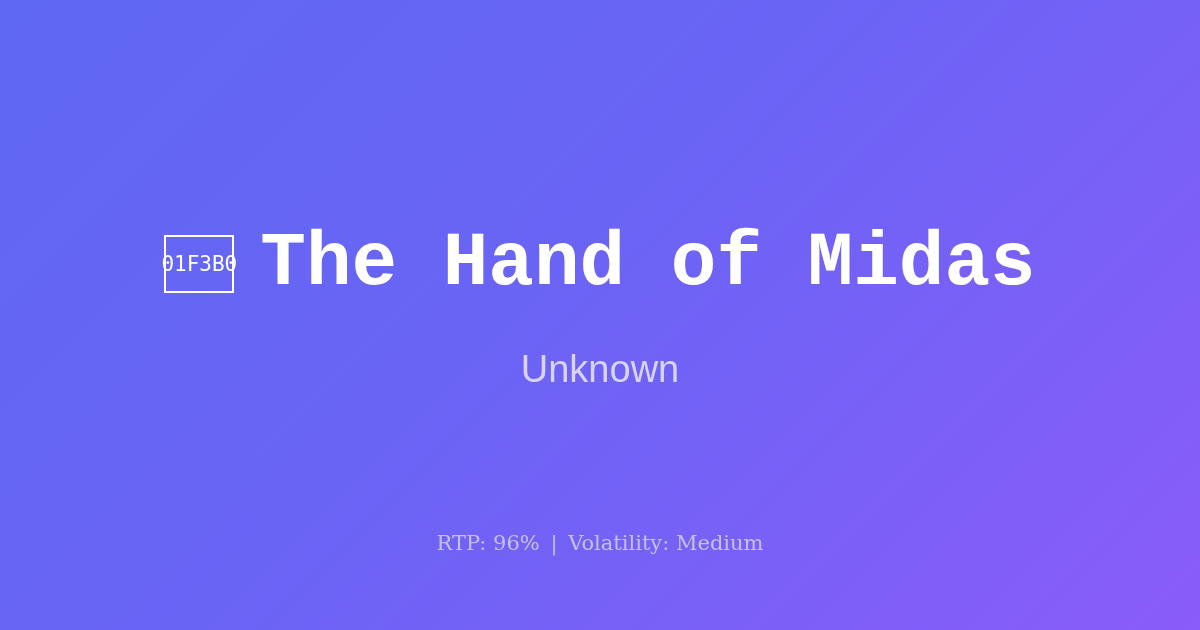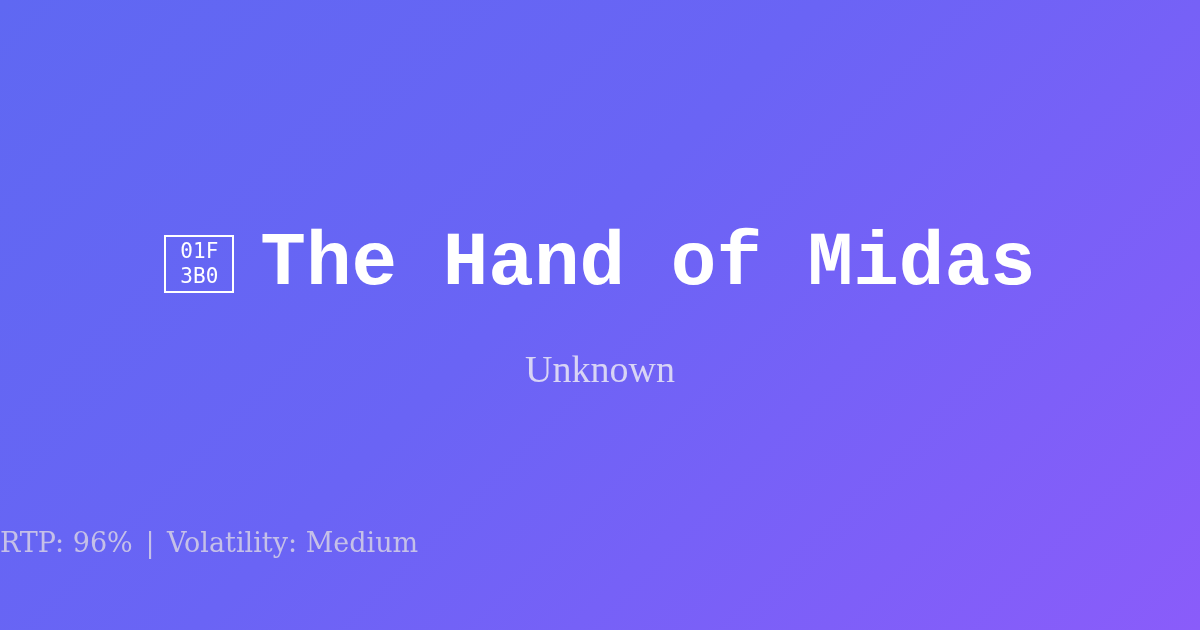--- a/index.html
+++ b/index.html
@@ -44,21 +44,21 @@
     gap: 26px;
   }
 
   
   .tofu-icon {
     width: 70px;
     height: 58px;
     box-sizing: border-box;
     border: 2px solid #ffffff;
     display: flex;
-    flex-direction: column;
+    flex-direction: row;
     align-items: center;
     justify-content: center;
     flex: none;
   }
   .tofu-row {
     font-family: "DejaVu Sans Mono", "Liberation Mono", monospace;
     font-size: 21px;
     line-height: 25px;
     letter-spacing: 0px;
     color: #ffffff;
@@ -71,40 +71,40 @@
     font-weight: 700;
     font-size: 76px;
     line-height: 84px;
     color: #ffffff;
     white-space: nowrap;
     margin: 0;
     letter-spacing: 0px;
   }
 
   .card-subtitle {
-    font-family: Liberation Serif, serif;
+    font-family: Liberation Sans, sans-serif;
     font-weight: 400;
     font-size: 38px;
     line-height: 46px;
     color: #d8d4f5;
     margin: 0;
     margin-top: 40px;
     white-space: nowrap;
     text-align: center;
   }
 
   .card-meta {
     position: absolute;
     left: 0;
     right: 0;
     top: 529px;
-    text-align: left;
+    text-align: center;
     font-family: "DejaVu Serif", "Liberation Serif", serif;
     font-weight: 400;
-    font-size: 27px;
+    font-size: 21px;
     line-height: 28px;
     color: #c5c0e8;
     white-space: nowrap;
   }
   .card-meta .sep {
     padding: 0 4px;
   }
 </style>
 </head>
 <body>

